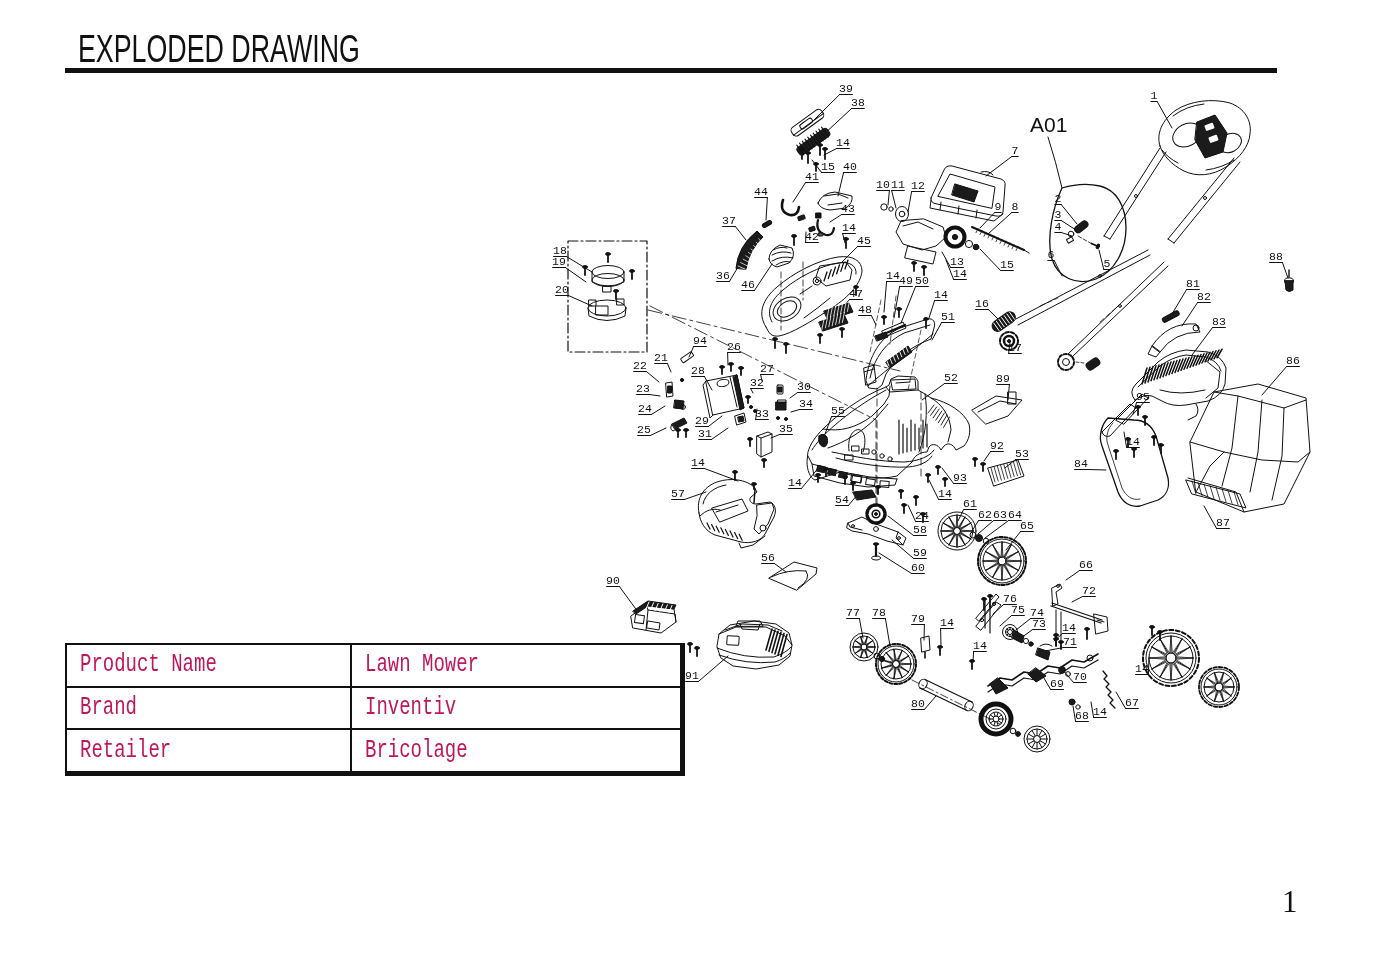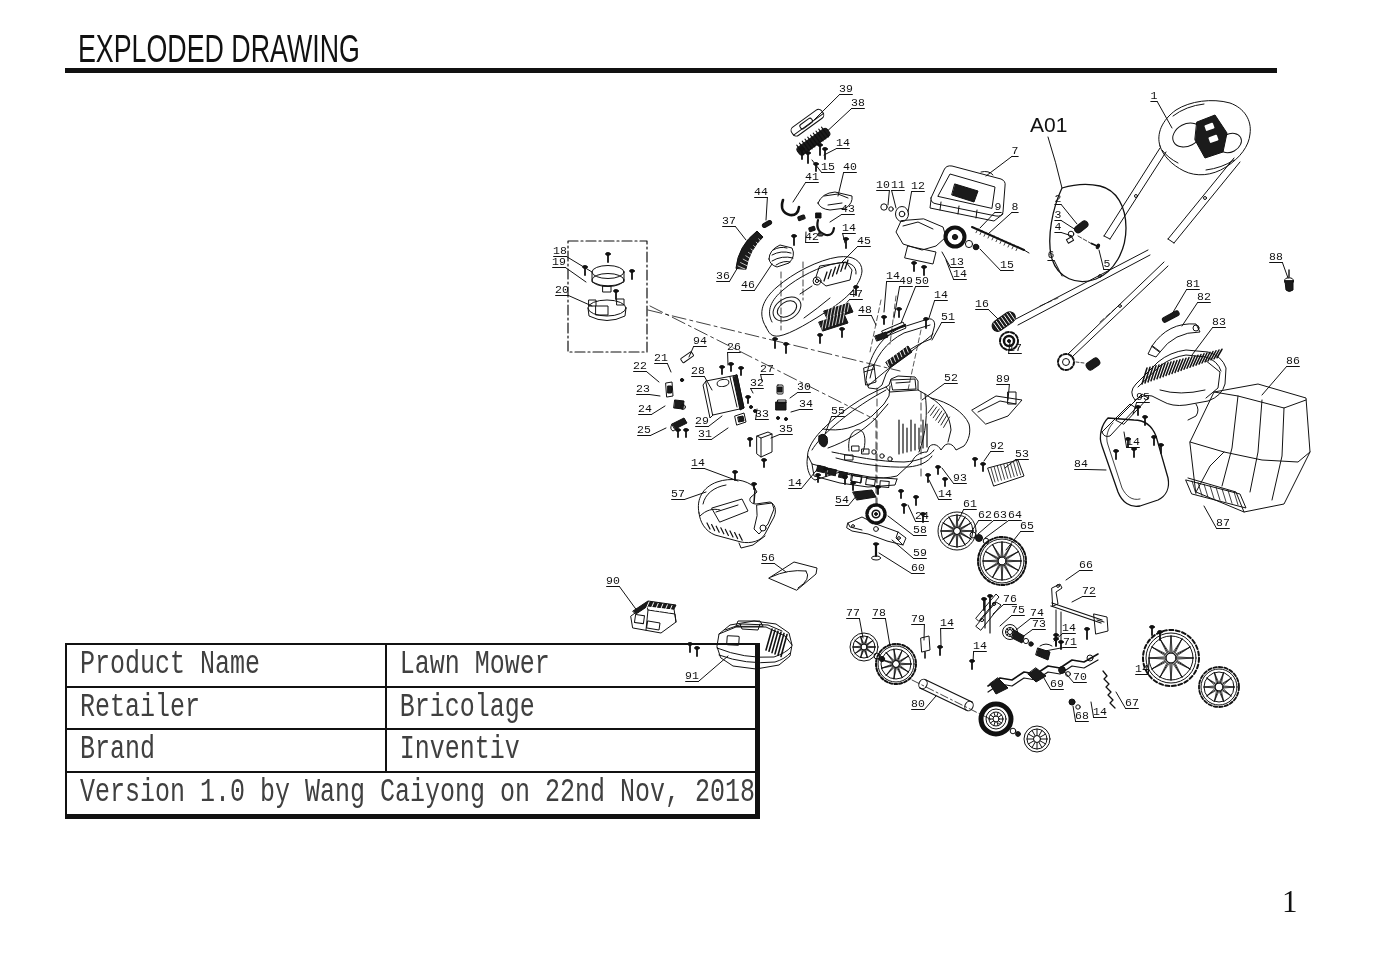--- a/index.html
+++ b/index.html
@@ -2,49 +2,46 @@
 <html><head>
 <meta charset="utf-8">
 <style>
 html,body{margin:0;padding:0;background:#ffffff;}
 #page{position:relative;width:1376px;height:954px;background:#ffffff;overflow:hidden;
   font-family:"Liberation Sans",sans-serif;}
 #title{position:absolute;left:78px;top:28px;font-size:38px;color:#111;transform:scaleX(0.705);transform-origin:0 0;white-space:nowrap;}
 #rule{position:absolute;left:65px;top:68px;width:1212px;height:5px;background:#111;}
 #pagenum{position:absolute;left:1282px;top:884px;font-family:"Liberation Serif",serif;font-size:31px;color:#111;}
 table.info{position:absolute;left:65px;top:643px;border-collapse:collapse;
-  font-family:"Liberation Mono",monospace;font-size:25px;color:#404040;table-layout:fixed;}
+  font-family:"Liberation Mono",monospace;font-size:19px;color:#be185d;table-layout:fixed;}
 table.info{border-right:5px solid #111;border-bottom:5px solid #111;}
 table.info td{border:2px solid #111;height:40.7px;padding:0 0 0 13px;white-space:nowrap;overflow:visible;}
 table.info td span{display:inline-block;transform:scaleY(1.32);transform-origin:50% 60%;}
 </style>
 </head>
 <body>
 <div id="page">
 
 <div id="title">EXPLODED DRAWING</div>
 
 <div id="rule"></div>
 
 <table class="info">
   <tbody>
         <tr>
           <td style="width:270px"><span>Product Name</span></td>
           <td style="width:315px"><span>Lawn Mower</span></td>
         </tr>
   <tr>
-          <td><span>Retailer</span></td>
-          <td><span>Bricolage</span></td>
-        </tr>
-  <tr>
           <td><span>Brand</span></td>
           <td><span>Inventiv</span></td>
         </tr>
   <tr>
-          <td colspan="2"><span>Version 1.0 by Wang Caiyong on 22nd Nov, 2018</span></td>
+          <td><span>Retailer</span></td>
+          <td><span>Bricolage</span></td>
         </tr>
 </tbody>
     </table>
 
 <div id="pagenum">1</div>
 <svg id="art" width="1376" height="954" viewBox="0 0 1376 954" style="position:absolute;left:0;top:0" fill="none" stroke="#111" stroke-width="1" stroke-linecap="round" stroke-linejoin="round">
 
 <g>
         <text x="846" y="92" font-size="11.5" text-anchor="middle" fill="#111" stroke="none" font-family="Liberation Mono,monospace">39</text>
 <line x1="839.6" y1="94.5" x2="852.4" y2="94.5"></line>

